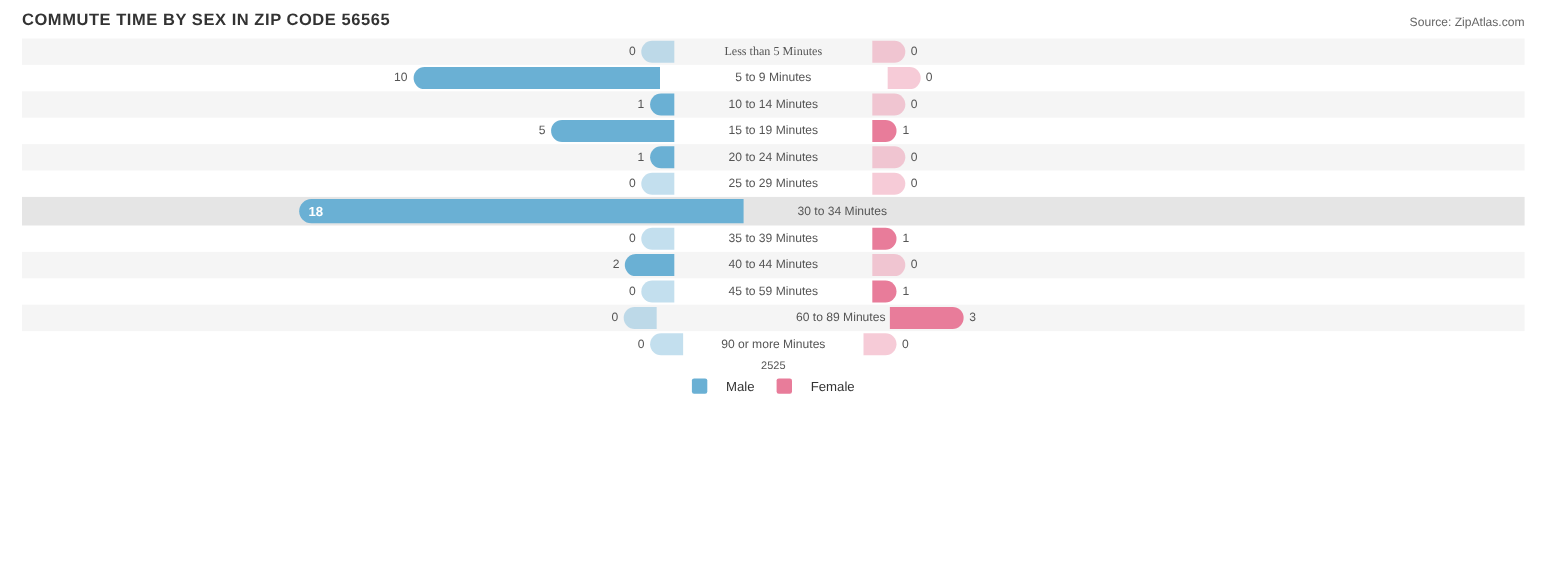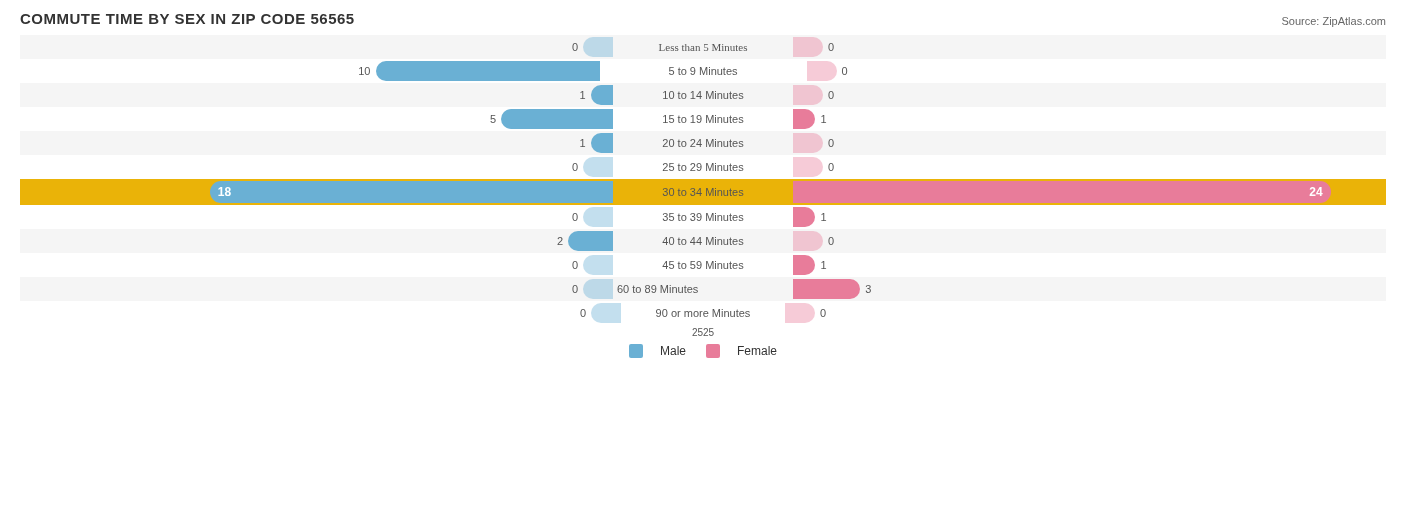--- a/index.html
+++ b/index.html
@@ -144,32 +144,27 @@
         <div style="display: flex; align-items: center; justify-content: flex-end; width: 48%;">
           <span style="font-size: 11px; color: rgb(85, 85, 85); margin-right: 5px; min-width: 16px; text-align: right;">0</span>
           <div style="height: 20px; background: rgb(106, 176, 212); border-radius: 10px 0px 0px 10px; width: 30px; opacity: 0.4;"></div>
         </div>
         <div style="width: 180px; text-align: center; font-size: 11px; color: rgb(85, 85, 85); white-space: nowrap; flex-shrink: 0; padding: 0px 4px;">25 to 29 Minutes</div>
         <div style="display: flex; align-items: center; justify-content: flex-start; width: 48%;">
           <div style="height: 20px; background: rgb(232, 124, 154); border-radius: 0px 10px 10px 0px; width: 30px; opacity: 0.4;"></div>
           <span style="font-size: 11px; color: rgb(85, 85, 85); margin-left: 5px; min-width: 16px; text-align: left;">0</span>
         </div>
       </div>
-      <div class="row-wrap alt" style="display: flex; align-items: center; width: 100%; padding: 2px 0px; background: #eab308;">
+      <div class="row-wrap alt" style="display: flex; align-items: center; width: 100%; padding: 2px 0px; background: #e5e5e5;">
         <div style="display: flex; align-items: center; justify-content: flex-end; width: 48%;">
           <div style="height: 22px; background: rgb(106, 176, 212); border-radius: 12px 0px 0px 12px; display: flex; align-items: center; justify-content: flex-start; width: 403.2px; min-width: 30px;">
             <span style="font-size: 12px; color: rgb(255, 255, 255); font-weight: bold; padding: 0px 8px;">18</span>
           </div>
         </div>
         <div style="width: 180px; text-align: center; font-size: 11px; color: rgb(85, 85, 85); white-space: nowrap; flex-shrink: 0; padding: 0px 4px;">30 to 34 Minutes</div>
-        <div style="display: flex; align-items: center; justify-content: flex-start; width: 48%;">
-          <div style="height: 22px; background: rgb(232, 124, 154); border-radius: 0px 12px 12px 0px; display: flex; align-items: center; justify-content: flex-end; width: 537.6px; min-width: 30px;">
-            <span style="font-size: 12px; color: rgb(255, 255, 255); font-weight: bold; padding: 0px 8px;">24</span>
-          </div>
-        </div>
       </div>
       <div class="row-wrap" style="display: flex; align-items: center; width: 100%; padding: 2px 0px;">
         <div style="display: flex; align-items: center; justify-content: flex-end; width: 48%;">
           <span style="font-size: 11px; color: rgb(85, 85, 85); margin-right: 5px; min-width: 16px; text-align: right;">0</span>
           <div style="height: 20px; background: rgb(106, 176, 212); border-radius: 10px 0px 0px 10px; width: 30px; opacity: 0.4;"></div>
         </div>
         <div style="width: 180px; text-align: center; font-size: 11px; color: rgb(85, 85, 85); white-space: nowrap; flex-shrink: 0; padding: 0px 4px;">35 to 39 Minutes</div>
         <div style="display: flex; align-items: center; justify-content: flex-start; width: 48%;">
           <div style="height: 20px; background: rgb(232, 124, 154); border-radius: 0px 10px 10px 0px; width: 22.4px; min-width: 4px;"></div>
           <span style="font-size: 11px; color: rgb(85, 85, 85); margin-left: 5px; min-width: 16px; text-align: left;">1</span>
@@ -195,21 +190,21 @@
         <div style="display: flex; align-items: center; justify-content: flex-start; width: 48%;">
           <div style="height: 20px; background: rgb(232, 124, 154); border-radius: 0px 10px 10px 0px; width: 22.4px; min-width: 4px;"></div>
           <span style="font-size: 11px; color: rgb(85, 85, 85); margin-left: 5px; min-width: 16px; text-align: left;">1</span>
         </div>
       </div>
       <div class="row-wrap alt" style="display: flex; align-items: center; width: 100%; padding: 2px 0px;">
         <div style="display: flex; align-items: center; justify-content: flex-end; width: 48%;">
           <span style="font-size: 11px; color: rgb(85, 85, 85); margin-right: 5px; min-width: 16px; text-align: right;">0</span>
           <div style="height: 20px; background: rgb(106, 176, 212); border-radius: 10px 0px 0px 10px; width: 30px; opacity: 0.4;"></div>
         </div>
-        <div style="width: 180px; text-align: left; font-size: 11px; color: rgb(85, 85, 85); white-space: nowrap; flex-shrink: 0; padding: 0px 4px;">60 to 89 Minutes</div>
+        <div style="width: 212px; text-align: right; font-size: 11px; color: rgb(85, 85, 85); white-space: nowrap; flex-shrink: 0; padding: 0px 4px;">60 to 89 Minutes</div>
         <div style="display: flex; align-items: center; justify-content: flex-start; width: 48%;">
           <div style="height: 20px; background: rgb(232, 124, 154); border-radius: 0px 10px 10px 0px; width: 67.2px; min-width: 4px;"></div>
           <span style="font-size: 11px; color: rgb(85, 85, 85); margin-left: 5px; min-width: 16px; text-align: left;">3</span>
         </div>
       </div>
       <div class="row-wrap" style="display: flex; align-items: center; width: 100%; padding: 2px 0px;">
         <div style="display: flex; align-items: center; justify-content: flex-end; width: 48%;">
           <span style="font-size: 11px; color: rgb(85, 85, 85); margin-right: 5px; min-width: 16px; text-align: right;">0</span>
           <div style="height: 20px; background: rgb(106, 176, 212); border-radius: 10px 0px 0px 10px; width: 30px; opacity: 0.4;"></div>
         </div>

